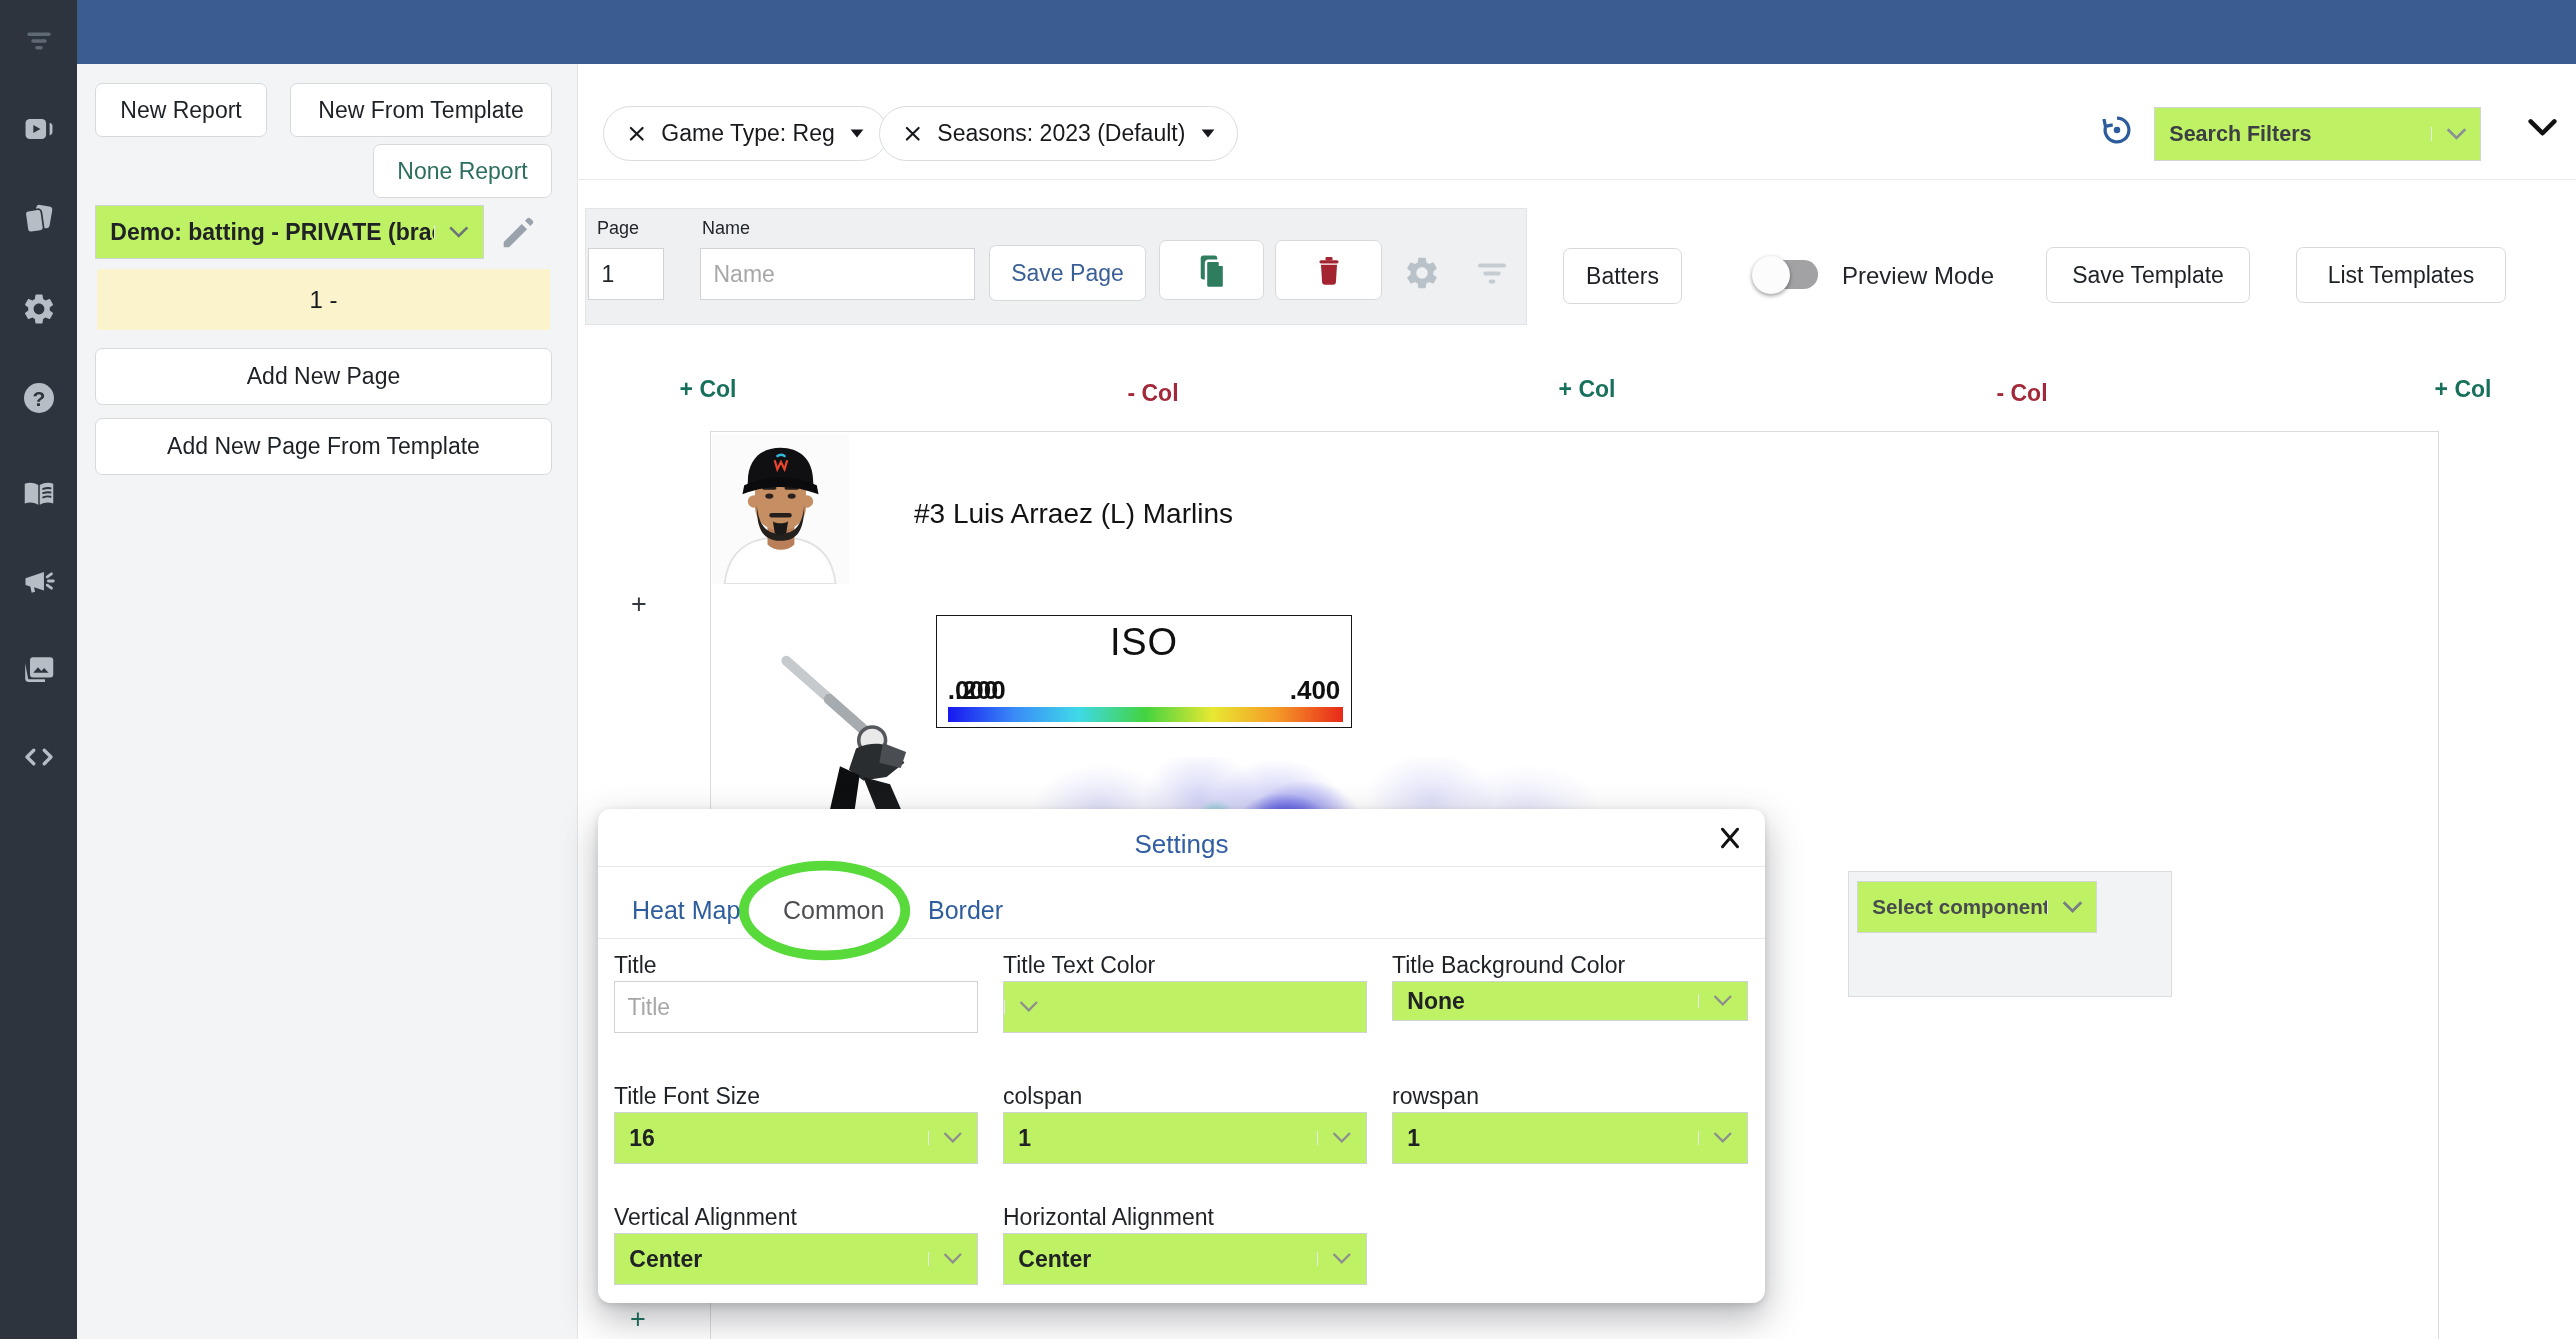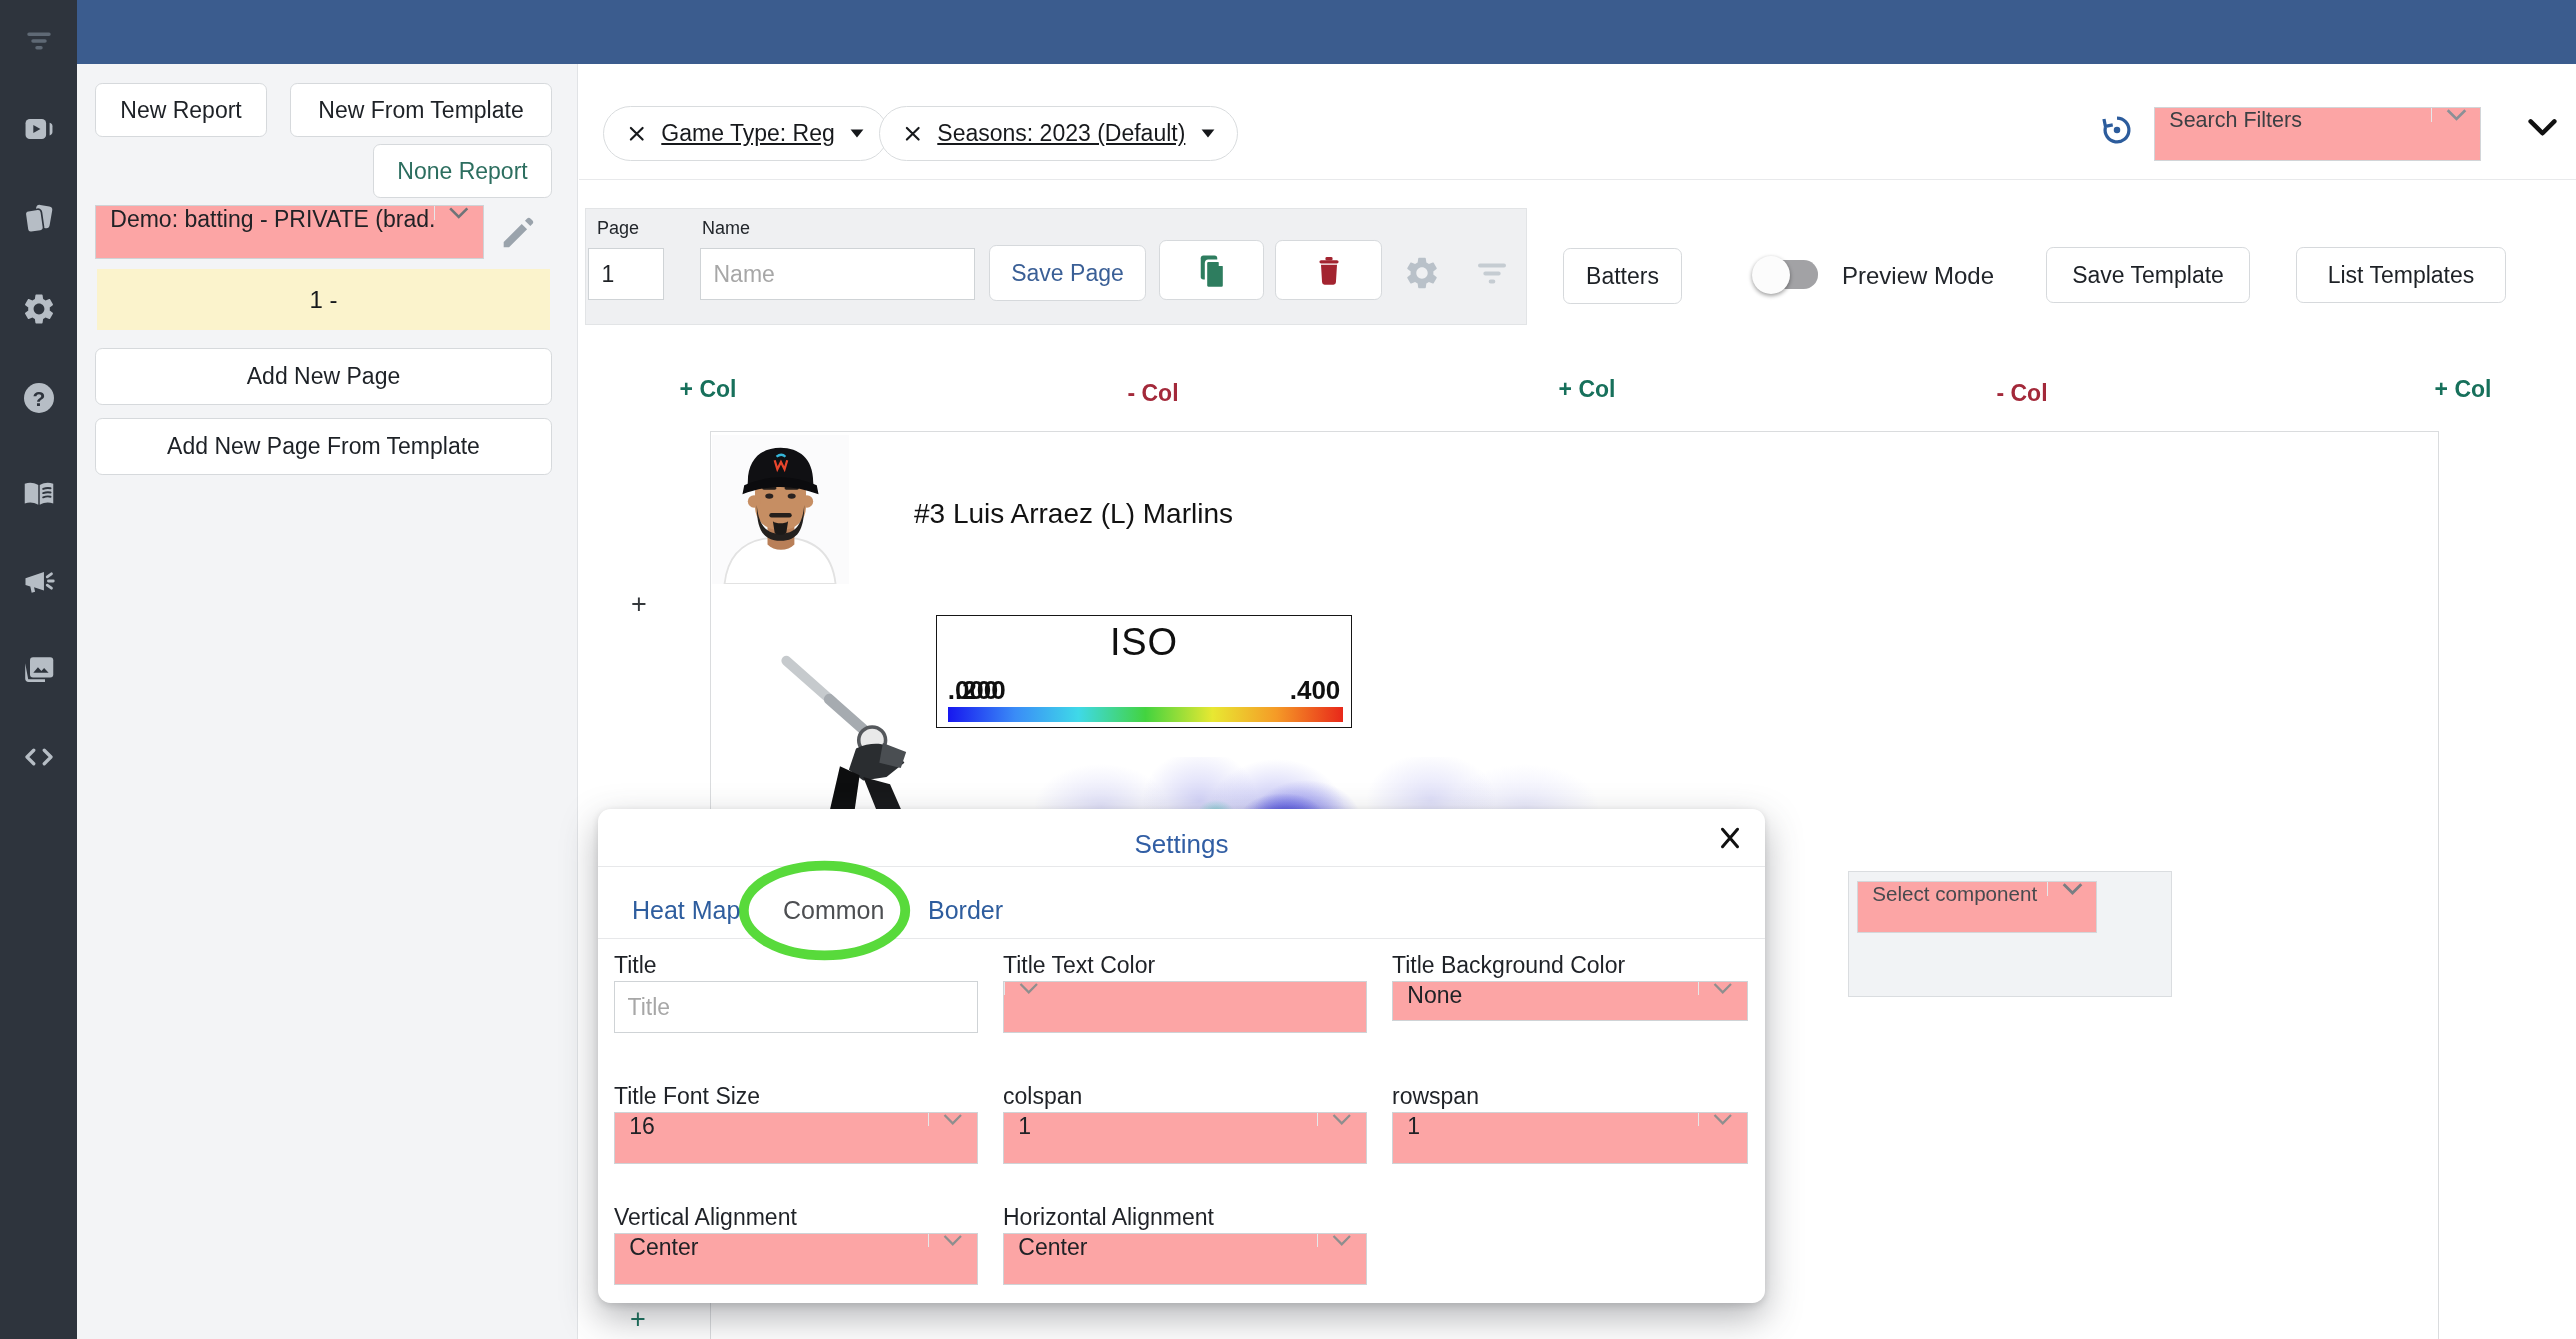--- a/index.html
+++ b/index.html
@@ -18,26 +18,26 @@
   
   .btn{display:flex;align-items:center;justify-content:center;background:#fff;
        border:0.9px solid #d6d9dc;border-radius:7.2px;font-size:23px;font-weight:500;
        color:#1d2126;cursor:pointer;white-space:nowrap;}
   .btn.teal{color:#2c6e5f;}
   .btn.blue{color:#3a5f96;}
   .label{font-size:18px;font-weight:500;color:#22262b;white-space:nowrap;}
   .inp{border:0.9px solid #cfd3d6;background:#fff;font-family:"Liberation Sans",sans-serif;
        font-size:23px;color:#1f2226;padding:0 12.5px;outline:none;}
   .inp::placeholder{color:#a7a7a7;}
-  .sel{display:flex;align-items:flex-start;background:#fca5a5;border:0.9px solid #cfd3d6;cursor:pointer;}
+  .sel{display:flex;align-items:center;background:#bef264;border:0.9px solid #cfd3d6;cursor:pointer;font-weight:bold;}
   .sel .sel-val{flex:1;display:flex;align-items:center;padding-left:14.3px;font-size:23px;color:#202226;white-space:nowrap;overflow:hidden;}
   .sel .sel-caret{width:48px;display:flex;align-items:center;justify-content:center;border-left:0.9px solid #e6e8ea;}
   .chip{display:flex;align-items:center;gap:14.3px;background:#fff;border:0.9px solid #d9dcde;
         border-radius:29px;height:55px;padding:0 21.5px;cursor:pointer;}
-  .chip .chip-label{font-size:23px;font-weight:500;color:#17191c;white-space:nowrap;text-decoration:underline;}
+  .chip .chip-label{font-size:23px;font-weight:500;color:#17191c;white-space:nowrap;}
   .colctl{font-size:23px;font-weight:600;transform:translateX(-50%);cursor:pointer;white-space:nowrap;}
   .colctl.add{color:#17705b;}
   .colctl.rem{color:#a3293a;}
 
   
   .toolbar{left:585px;top:208px;width:942px;height:117px;background:#eff0f2;border:0.9px solid #e2e4e6;}
   .iconbtn{display:flex;align-items:center;justify-content:center;background:#fff;
            border:0.9px solid #d6d9dc;border-radius:7.2px;cursor:pointer;}
   .toggle{width:61px;height:29px;background:#a2a2a5;border-radius:14.3px;cursor:pointer;}
   .toggle .knob{position:absolute;left:-5.4px;top:-4.5px;width:38px;height:38px;border-radius:50%;

